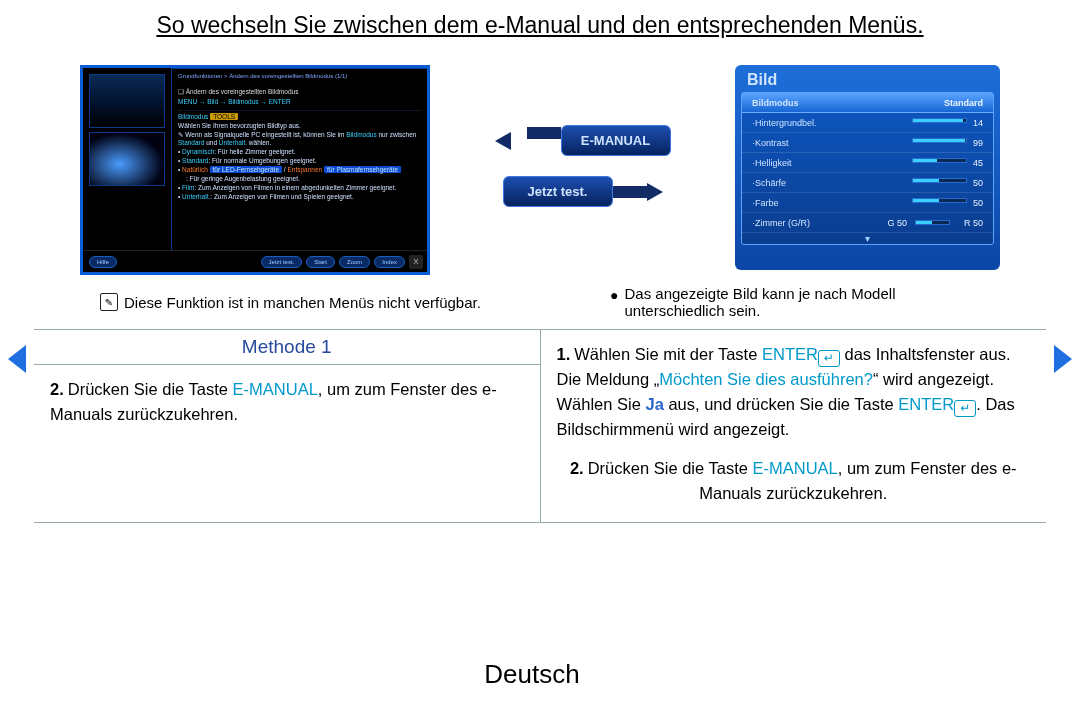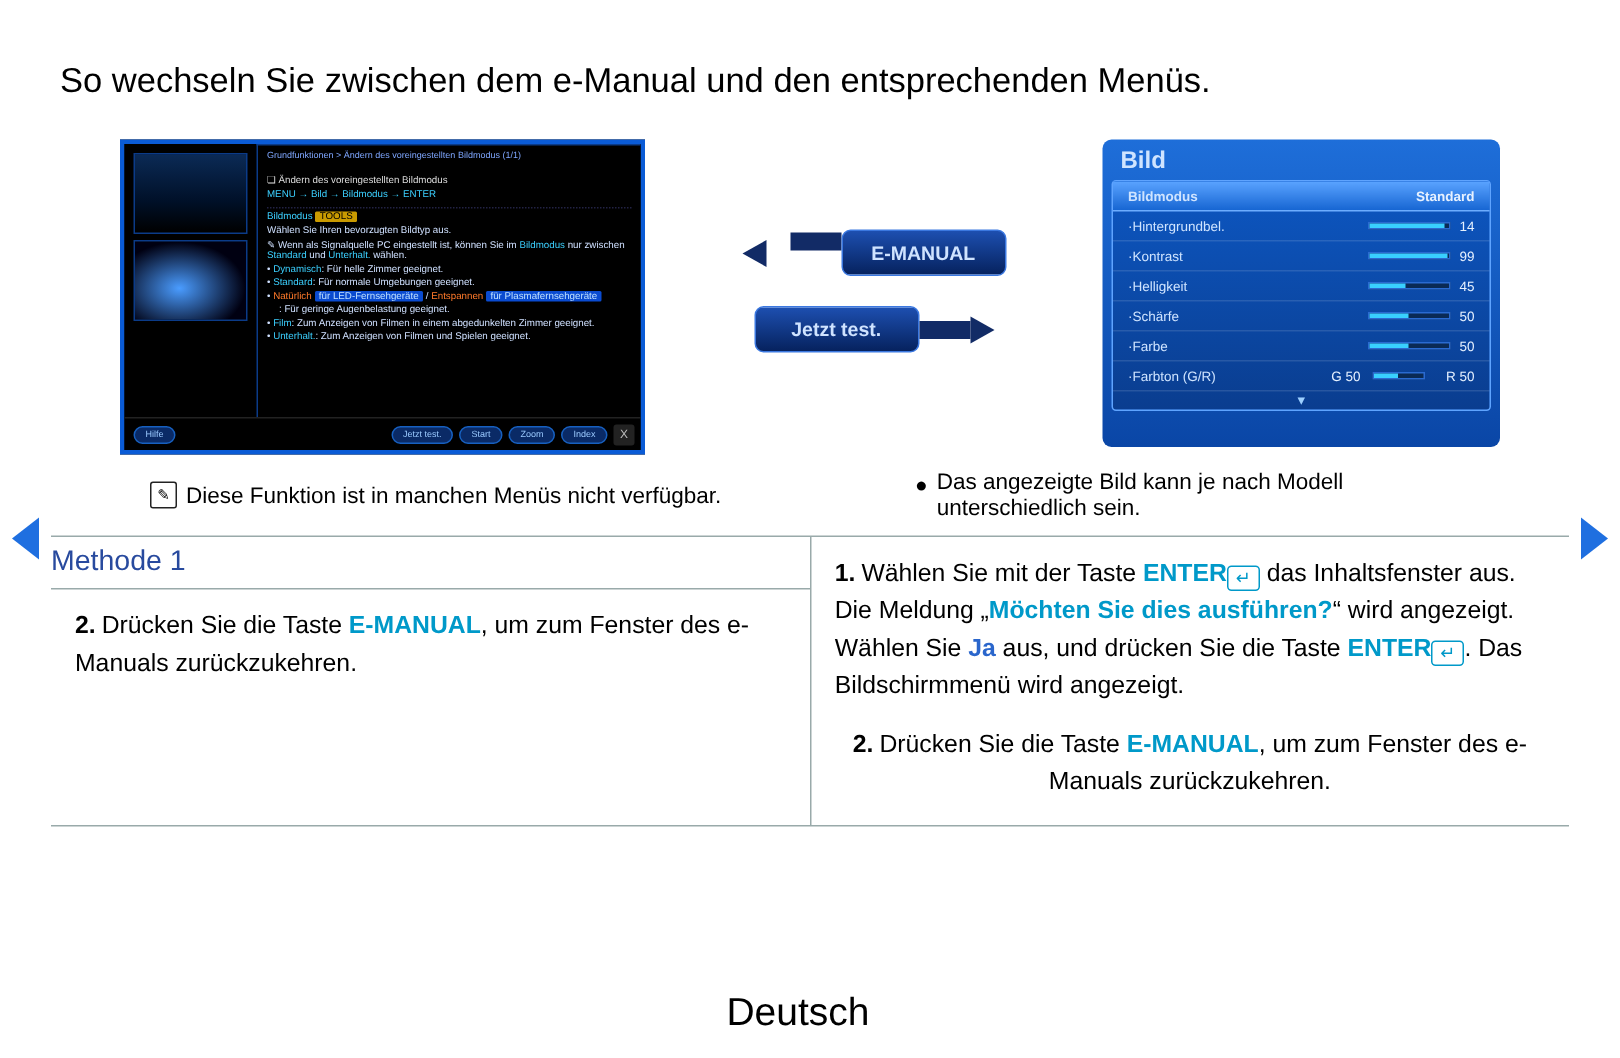--- a/index.html
+++ b/index.html
@@ -4,23 +4,25 @@
 <style>
   * { box-sizing: border-box; margin: 0; padding: 0; }
   body {
     width: 1080px; height: 705px;
     background: #fff;
     font-family: Arial, Helvetica, sans-serif;
     color: #000;
     position: relative;
   }
   .page-title {
+    text-align: center;
     font-size: 23px;
-    padding: 40px 40px 12px;
+    padding: 12px 40px 12px;
     font-weight: 400;
+    text-decoration: underline;
   }
   .top-row {
     display: flex;
     align-items: flex-start;
     justify-content: space-between;
     padding: 14px 80px 4px;
     gap: 10px;
   }
   
   .emanual-shot {
@@ -117,46 +119,46 @@
   }
   .bild-row:last-child{border-bottom:none;}
   .bild-label { color:#cfe4ff; font-size:9px;}
   .bild-val { color:#e6f1ff; font-size:9px;}
   .bild-first { background: linear-gradient(to bottom,#5aa3ff,#1766d3); font-weight:600;}
   .bild-slider {
     width:55px; height:5px; background:#0a2a55; border:1px solid #2a6ad0;
     position:relative; margin-right:6px;
   }
   .bild-slider-fill { position:absolute; top:0;left:0;bottom:0; background:#39d0ff;}
-  .bild-slider-wrap{display:flex;align-items:center;}
+  .bild-slider-wrap{display:flex;align-items:flex-start;}
   .bild-down-arrow{ text-align:center; color:#9dd0ff; font-size:10px;}
   
   .notes-row { display:flex; justify-content:space-between; padding:6px 100px 0; font-size:15px;}
   .note-left { display:flex; align-items:center; gap:6px;}
   .note-icon { width:18px;height:18px;border:1.5px solid #222; display:flex;align-items:center;justify-content:center;font-size:10px;border-radius:2px;}
   .note-right { display:flex; gap:6px; max-width:370px;}
   .bullet { font-size:14px; line-height:20px;}
   
   .methods {
     margin: 10px 34px 0;
     border: 1.5px solid #9aa; border-left:none; border-right:none;
     display:flex;
   }
   .method-col { flex:1; border-right:1.5px solid #9aa;}
   .method-col:last-child{ border-right:none;}
   .method-head {
-    padding:6px 0;
+    text-align:center; padding:6px 0;
     font-size:19px; color:#284a9e;
     border-bottom:1.5px solid #9aa;
   }
   .method-body { padding:12px 16px 16px; font-size:16.5px; line-height:25px;}
   .num { font-weight:700; margin-right:4px;}
   .step + .step { margin-top:14px;text-align:center;}
   .kw-blue { color:#2a66cc; font-weight:600;}
-  .kw-teal { color:#0099c9; font-weight:700;}
+  .kw-teal { color:#0099c9; font-weight:400;}
   .enter-icon {
     display:inline-flex; align-items:center; justify-content:center;
     width:22px;height:17px;border:1.5px solid #0099c9; border-radius:3px;
     font-size:12px; color:#0099c9; vertical-align:-2px;
   }
   .lang {
     position:absolute; left:0; right:16px; bottom:15px;
     text-align:center; font-size:26px;
   }
   .side-arrow {
@@ -276,21 +278,21 @@
       <div class="bild-row">
         <span class="bild-label">·Farbe</span>
         <span class="bild-slider-wrap">
             <span class="bild-slider">
               <span class="bild-slider-fill" style="width:50%"></span>
             </span>
             <span class="bild-val">50</span>
           </span>
       </div>
       <div class="bild-row">
-        <span class="bild-label">·Farbton (G/R)</span>
+        <span class="bild-label">·Zimmer (G/R)</span>
         <span style="display:flex;gap:8px;align-items:center;">
           <span class="bild-val">G 50</span>
           <span class="bild-slider" style="width:35px;">
               <span class="bild-slider-fill" style="width:50%"></span>
             </span>
           <span class="bild-val">R 50</span>
         </span>
       </div>
       <div class="bild-down-arrow">▾</div>
     </div>

